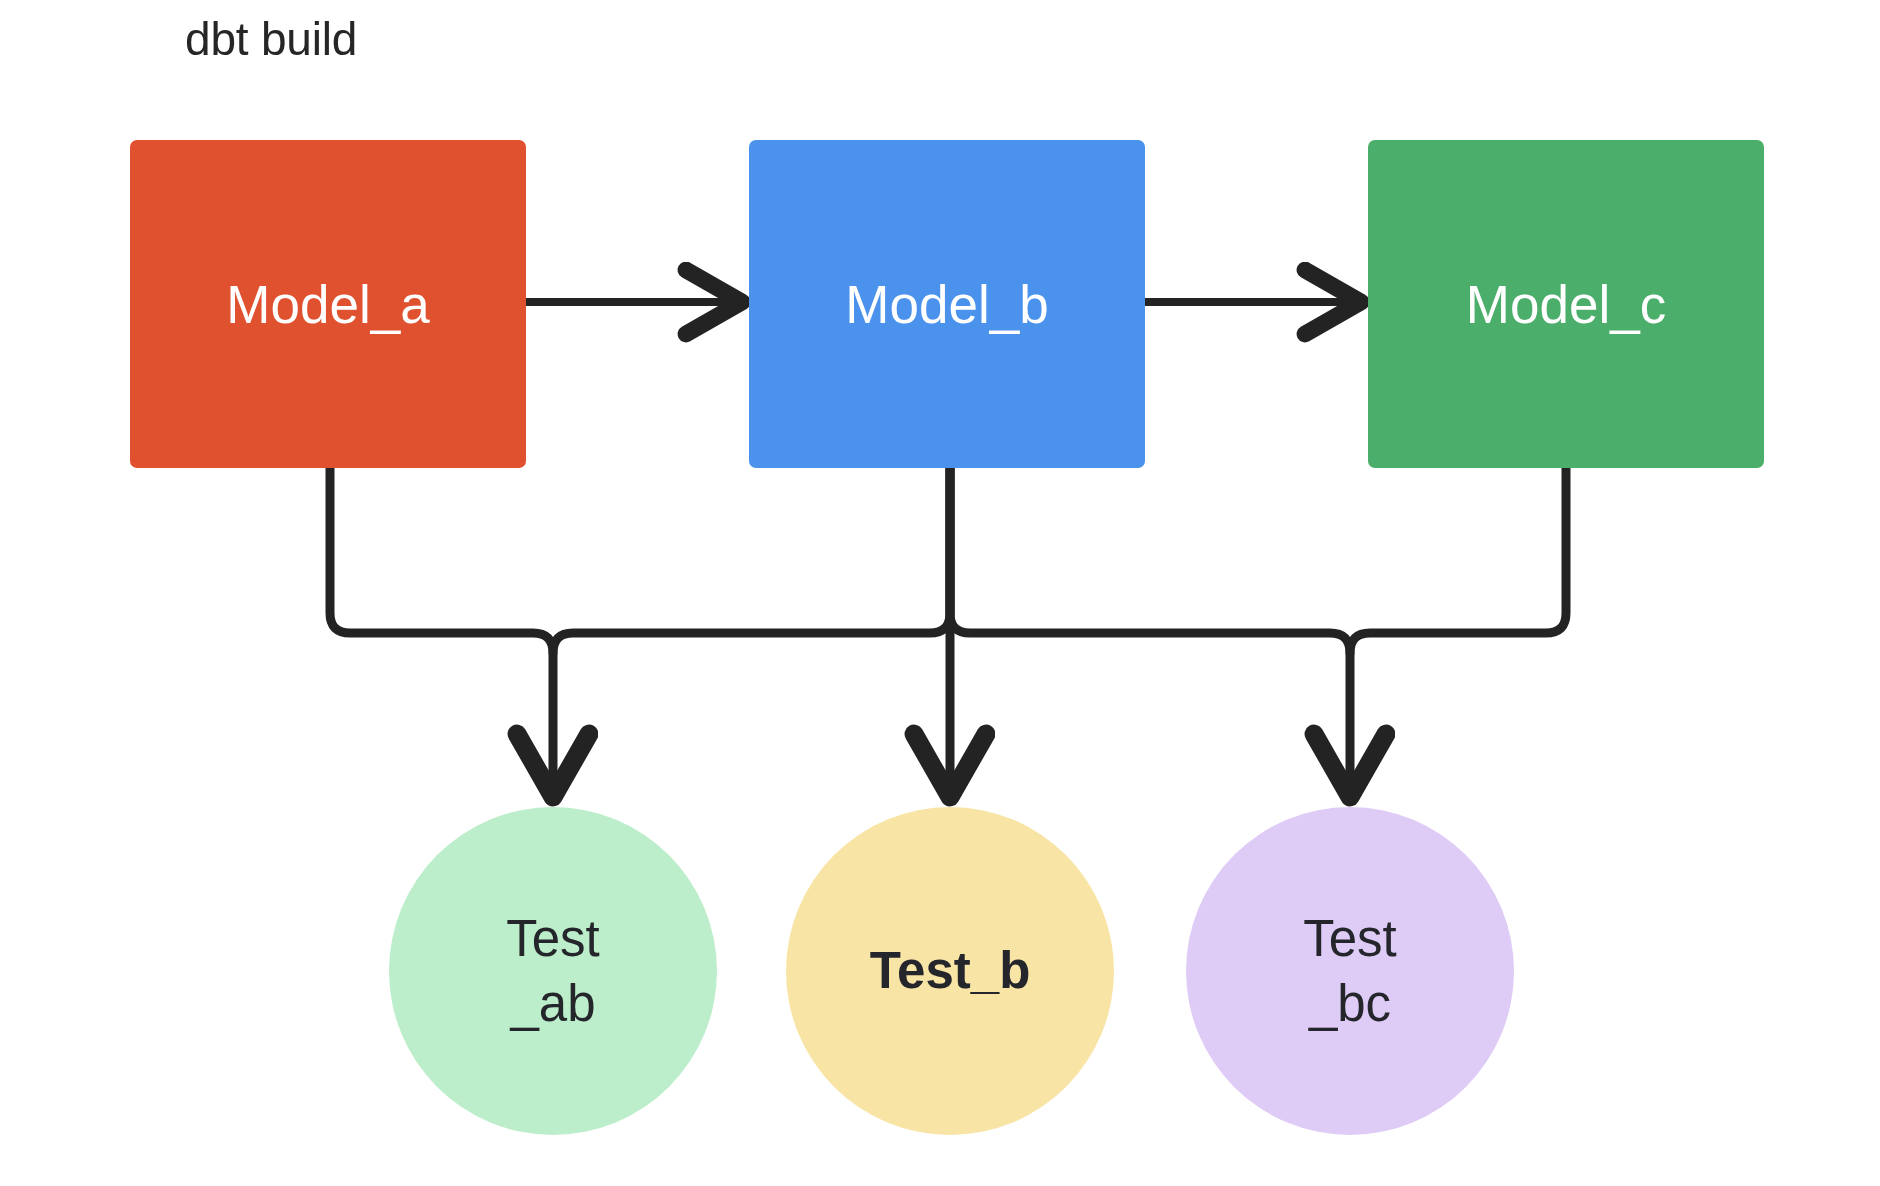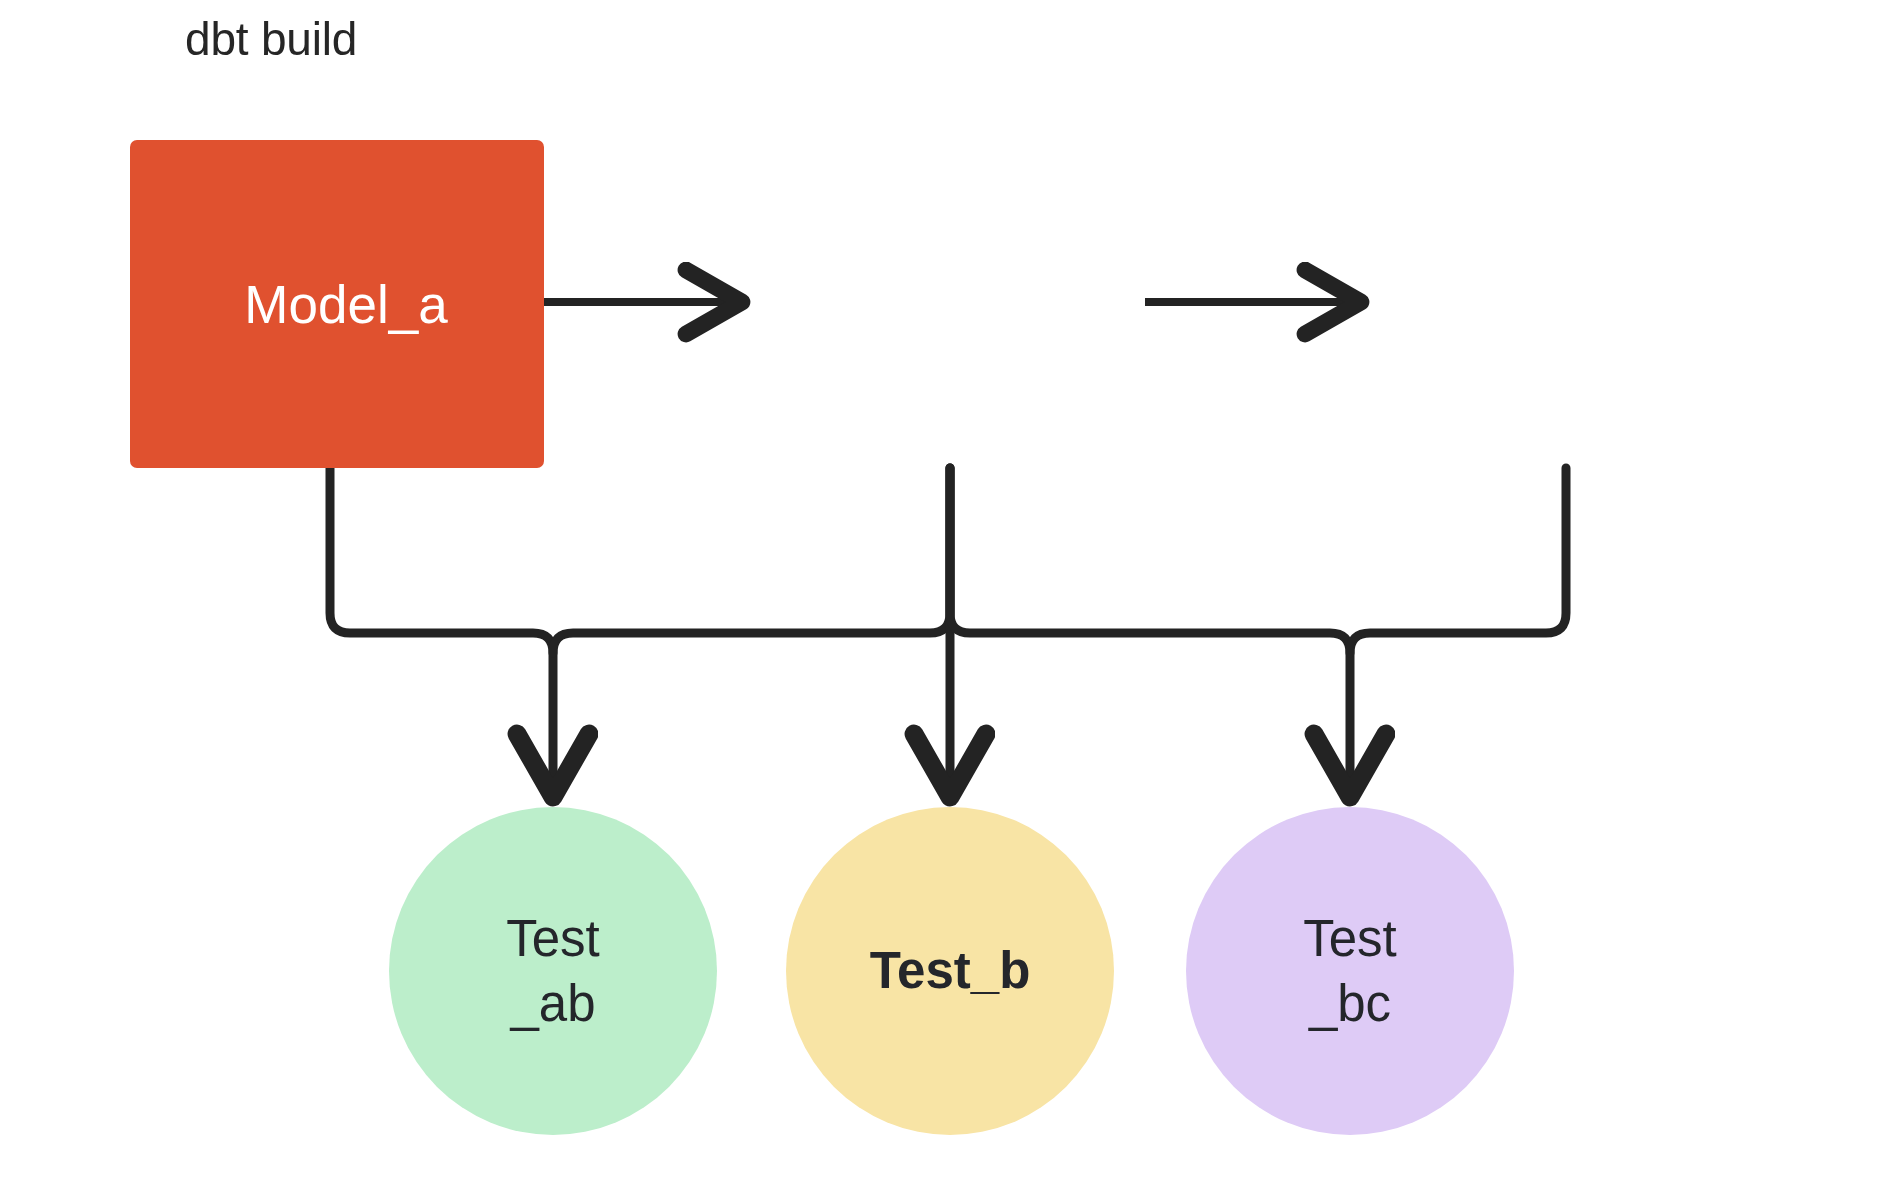--- a/index.html
+++ b/index.html
@@ -32,21 +32,20 @@
     color: #262626;
     letter-spacing: -0.2px;
     white-space: nowrap;
   }
   .model-box {
     position: absolute;
     border-radius: 7px;
     display: flex;
     align-items: center;
     justify-content: center;
-    padding-left: 18px;
   }
   .model-label {
     font-size: 53px;
     color: #ffffff;
     white-space: nowrap;
     line-height: 1;
   }
   .test-circle {
     position: absolute;
     border-radius: 50%;
@@ -88,21 +87,27 @@
 
     <path d="M 930 468 L 930 613 Q 930 633 950 633 L 1310 633 Q 1330 633 1330 653 L 1330 797" fill="none" stroke="#232323" stroke-width="9" stroke-linecap="round" marker-end="url(#arrowhead)"></path>
 
     <path d="M 1546 468 L 1546 613 Q 1546 633 1526 633 L 1350 633 Q 1330 633 1330 653" fill="none" stroke="#232323" stroke-width="9" stroke-linecap="round"></path>
   </svg>
 
   <div class="model-box" id="box-model_a" style="left: 110px; top: 140px; width: 396px; height: 328px; background: rgb(224, 81, 47);">
     <span class="model-label" style="color: rgb(255, 255, 255);">Model_a</span>
   </div>
 
+  <div class="model-box" id="box-model_b" style="left: 729px; top: 140px; width: 396px; height: 328px; background: rgb(74, 146, 236);">
+    <span class="model-label" style="color: rgb(255, 255, 255);">Model_b</span>
+  </div>
 
+  <div class="model-box" id="box-model_c" style="left: 1348px; top: 140px; width: 396px; height: 328px; background: rgb(76, 174, 107);">
+    <span class="model-label" style="color: rgb(255, 255, 255);">Model_c</span>
+  </div>
 
   <div class="test-circle" id="circle-test_ab" style="left: 369px; top: 807px; width: 328px; height: 328px; background: rgb(188, 238, 203);">
     <span class="test-label" style="color: rgb(36, 38, 43);">Test
 _ab</span>
   </div>
 
   <div class="test-circle" id="circle-test_b" style="left: 766px; top: 807px; width: 328px; height: 328px; background: rgb(248, 228, 165); font-weight: bold;">
     <span class="test-label" style="color: rgb(36, 38, 43);">Test_b</span>
   </div>
 

